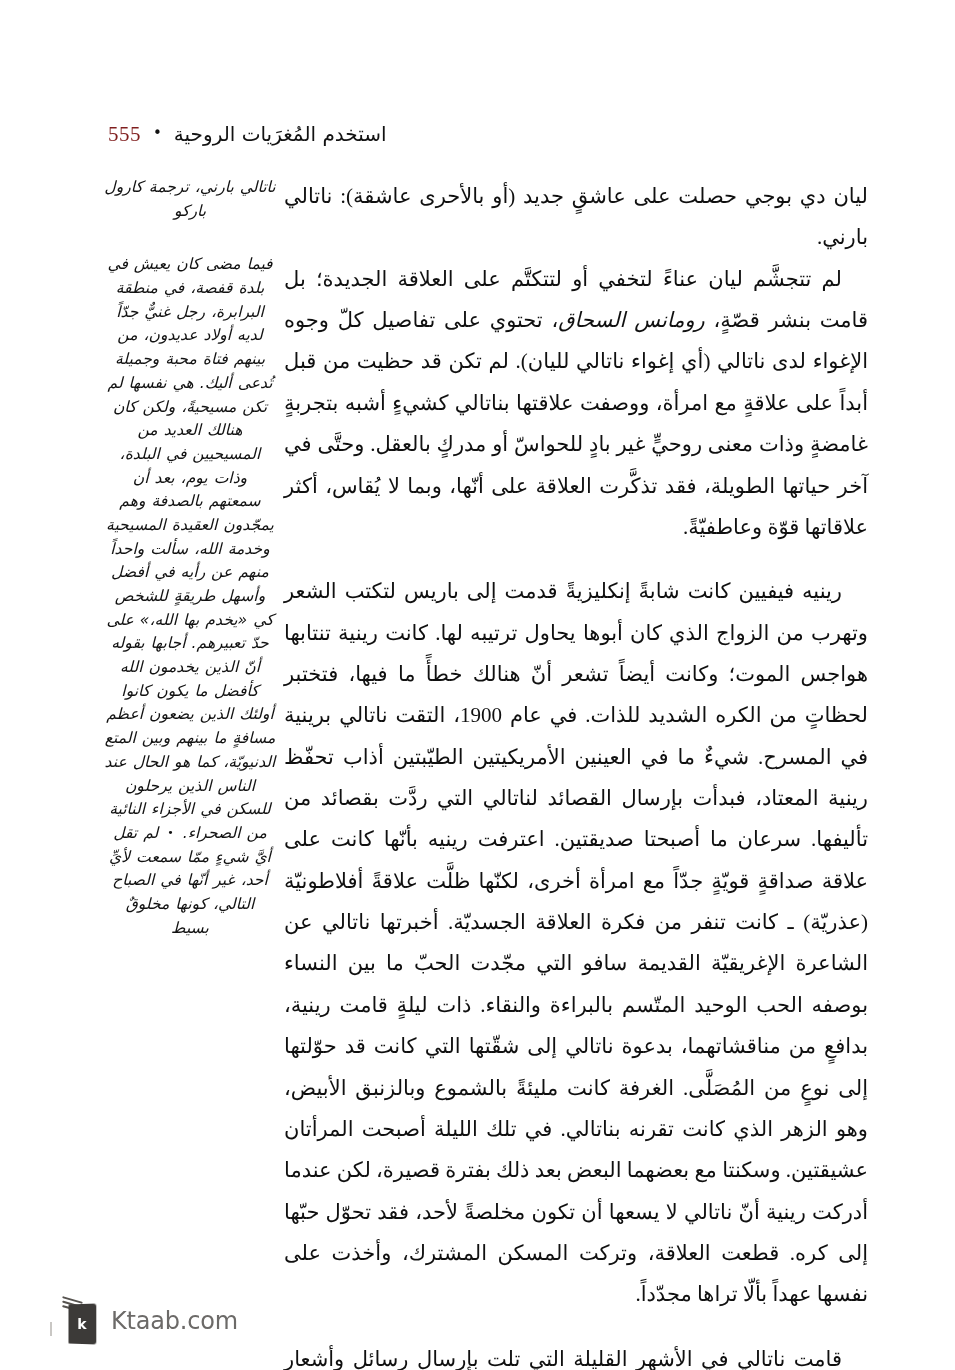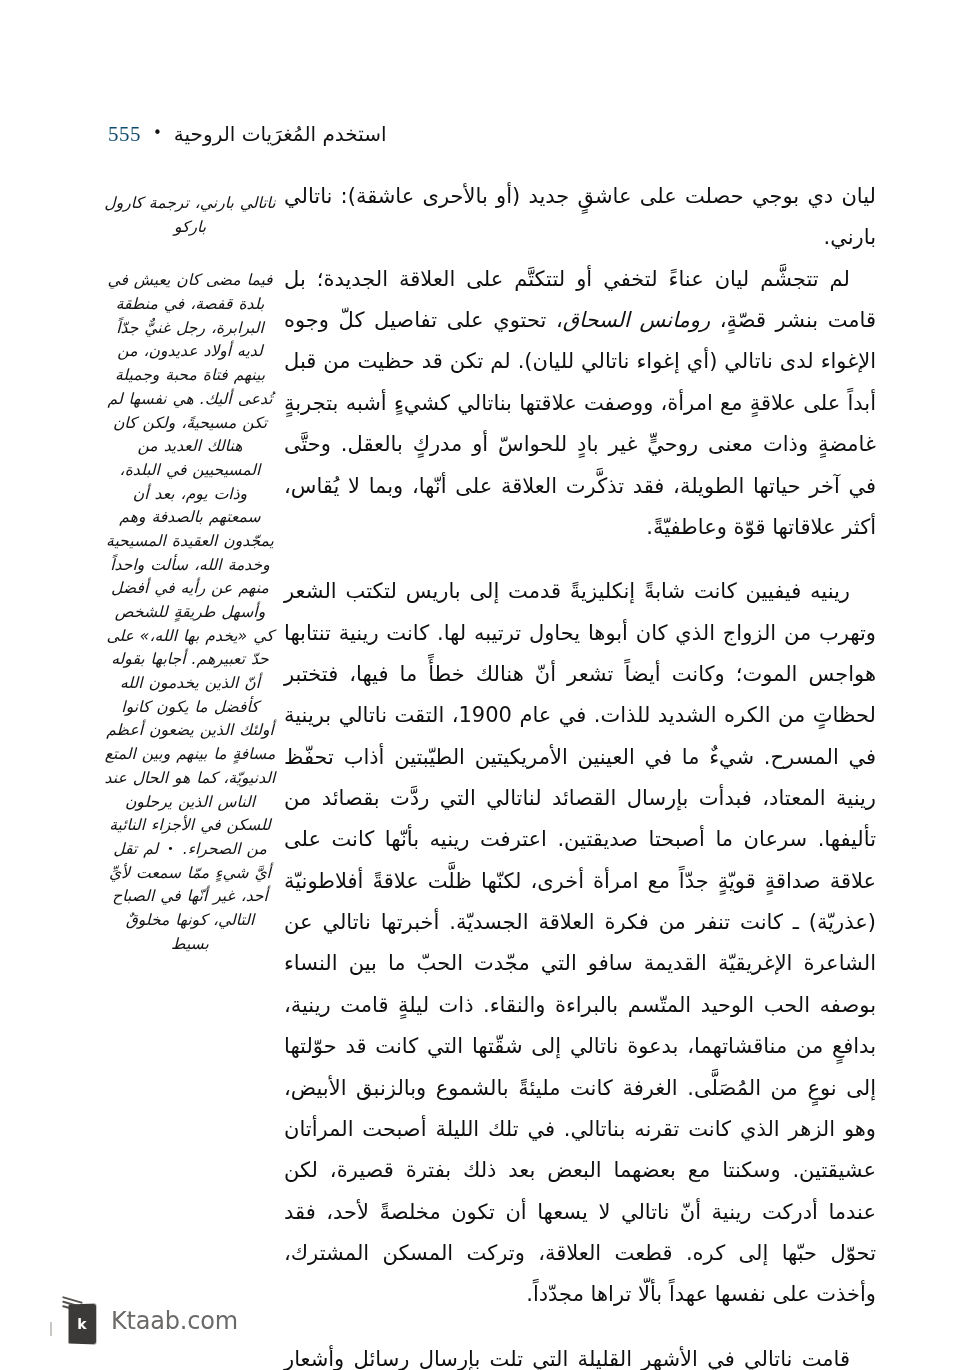--- a/index.html
+++ b/index.html
@@ -28,21 +28,21 @@
     display: flex;
     flex-direction: row;
     align-items: baseline;
     gap: 12px;
     direction: ltr;
   }
   .folio {
     font-family: "Liberation Serif", "DejaVu Serif", serif;
     font-size: 21px;
     letter-spacing: 0.5px;
-    color: #0c4a6e;
+    color: #7f1d1d;
   }
   .head-dot {
     font-size: 15px;
     line-height: 1;
     color: #121212;
     transform: translateY(-3px);
   }
   .head-title {
     direction: rtl;
     font-size: 20px;
@@ -68,21 +68,21 @@
     width: 172px;
     direction: rtl;
     text-align: center;
     font-style: italic;
     font-size: 15.6px;
     line-height: 1.52;
     color: #121212;
     word-spacing: 1px;
   }
   .sidenote .credit {
-    margin: 16px 0 30px 0;
+    margin: 0 0 30px 0;
   }
   .sidenote .tale {
     margin: 0;
     font-style: italic;
   }
   .sidenote .tale .sep {
     font-style: normal;
     font-size: 11px;
     vertical-align: middle;
     padding: 0 3px;
@@ -95,22 +95,23 @@
     right: 0;
     width: 592px;
     direction: rtl;
     text-align: justify;
     text-align-last: right;
     font-size: 21px;
     line-height: 1.97;
     color: #101010;
   }
   .maincol p {
-    margin: 0 0 0 0;
+    margin: 0 8px 0 0;
     text-indent: 0;
+    font-family: Liberation Serif, serif;
   }
   .maincol p.indent {
     text-indent: 26px;
   }
   .maincol p.gap {
     margin-top: 23px;
   }
   .maincol em {
     font-style: italic;
   }

